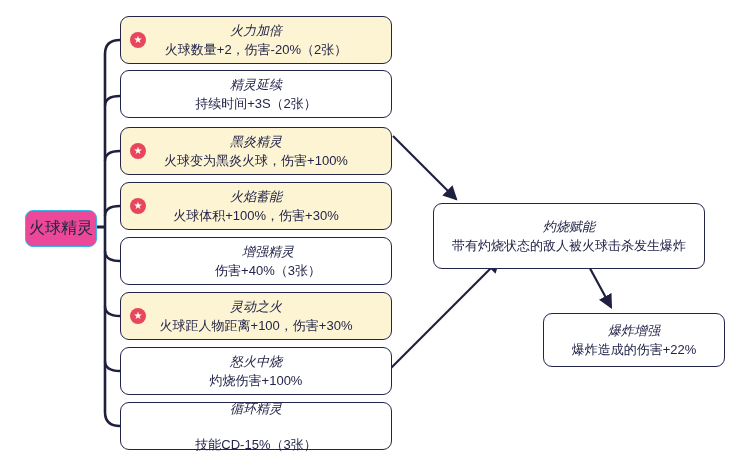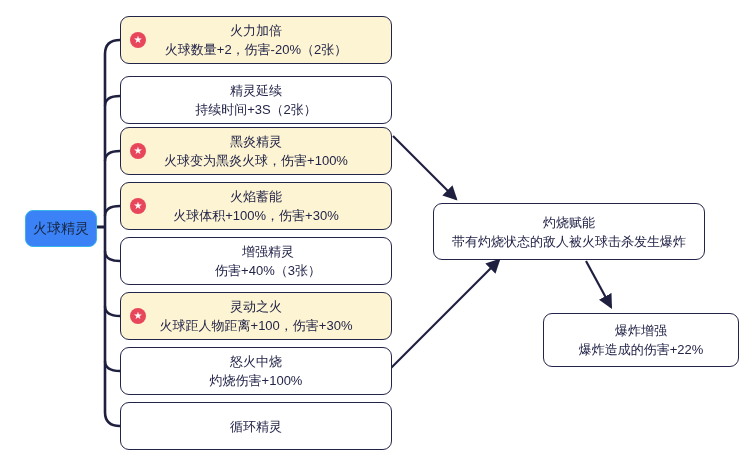--- a/index.html
+++ b/index.html
@@ -9,40 +9,40 @@
   }
   svg.wires { position:absolute; left:0; top:0; z-index:0; }
   .node {
     position:absolute; box-sizing:border-box; z-index:1;
     border:1.6px solid #23244a; border-radius:9px; background:#ffffff;
     display:flex; flex-direction:column; align-items:center; justify-content:center;
     text-align:center; color:#232449; font-size:13px; line-height:19px;
     cursor:default;
   }
   .node.gold { background:#fcf4d2; }
-  .node .title { display:block; }
+  .node .title { display:block;font-style:italic; }
   .node .detail { display:block; }
   .star {
     position:absolute; left:9px; top:50%; transform:translateY(-50%);
     width:16px; height:16px; border-radius:50%; background:#e8475b;
     color:#ffffff; font-size:10px; line-height:16px; text-align:center;
   }
   .root {
     position:absolute; left:25px; top:210px; width:70px; height:35px; z-index:1;
-    background:#3b82f6; border:1.5px solid #38b4e8; border-radius:8px;
+    background:#ec4899; border:1.5px solid #38b4e8; border-radius:8px;
     display:flex; align-items:center; justify-content:center;
-    font-size:14px; color:#17253f;
+    font-size:16px; color:#17253f;
   }
   
   .skill { left:120px; width:272px; height:48px; }
-  .s0 { top:16px; }  .s1 { top:76px; }  .s2 { top:127px; } .s3 { top:182px; }
+  .s0 { top:16px; }  .s1 { top:70px; }  .s2 { top:127px; } .s3 { top:182px; }
   .s4 { top:237px;padding-left:24px; } .s5 { top:292px; } .s6 { top:347px; } .s7 { top:402px;gap:17px; }
   
-  .c0 { left:433px; top:203px; width:272px; height:57px; }
-  .c1 { left:543px; top:313px; width:196px; height:54px; }
+  .c0 { left:433px; top:203px; width:272px; height:66px; }
+  .c1 { left:543px; top:313px; width:182px; height:54px; }
 </style>
 </head>
 <body>
 
 <div class="stage">
 
   <svg class="wires" width="746" height="464" viewBox="0 0 746 464">
     <defs>
       <marker id="ah" viewBox="0 0 10 10" refX="8.5" refY="5" markerWidth="6.5" markerHeight="6.5" orient="auto-start-reverse">
         <path d="M0,0 L10,5 L0,10 z" fill="#1f2040"></path>
@@ -103,20 +103,21 @@
     <span class="detail">火球距人物距离+100，伤害+30%</span>
   </div>
 
   <div class="node skill s6">
     <span class="title">怒火中烧</span>
     <span class="detail">灼烧伤害+100%</span>
   </div>
 
   <div class="node skill s7">
     <span class="title">循环精灵</span>
+    <span class="detail">技能CD-15%（3张）</span>
   </div>
 
   <div class="node c0">
     <span class="title">灼烧赋能</span>
     <span class="detail">带有灼烧状态的敌人被火球击杀发生爆炸</span>
   </div>
 
   <div class="node c1">
     <span class="title">爆炸增强</span>
     <span class="detail">爆炸造成的伤害+22%</span>

